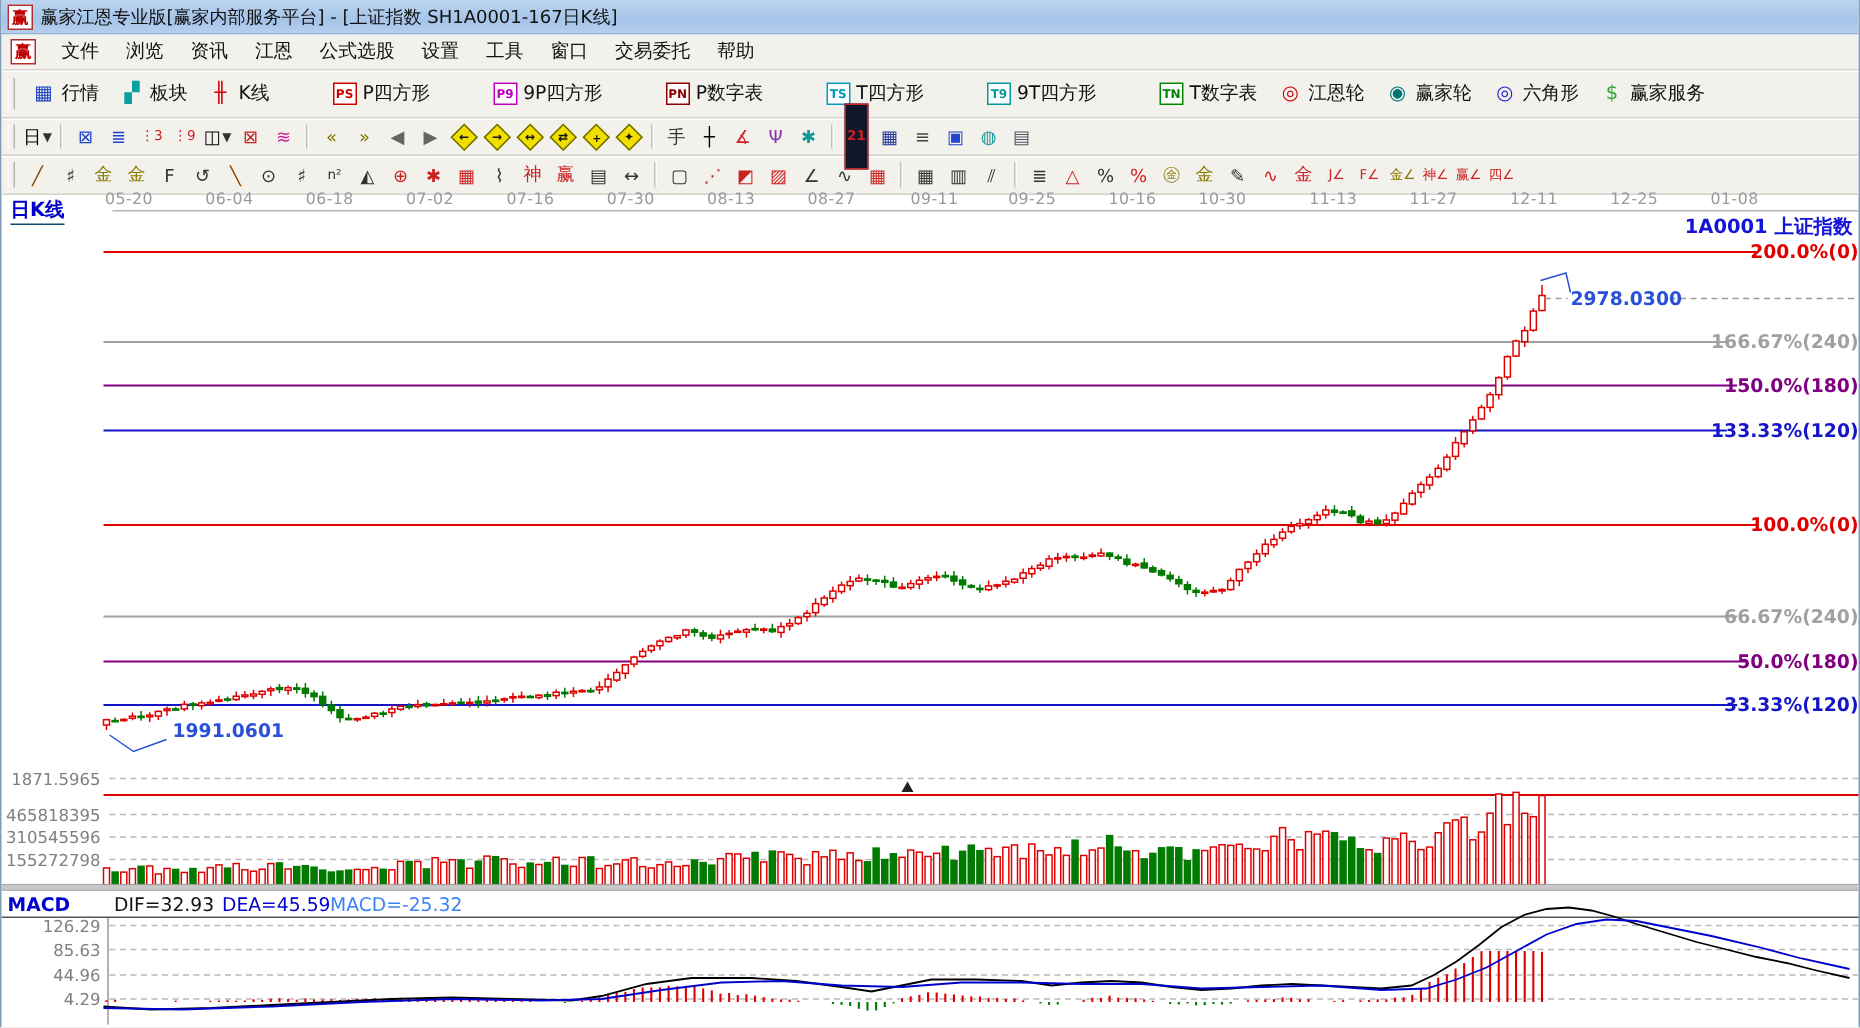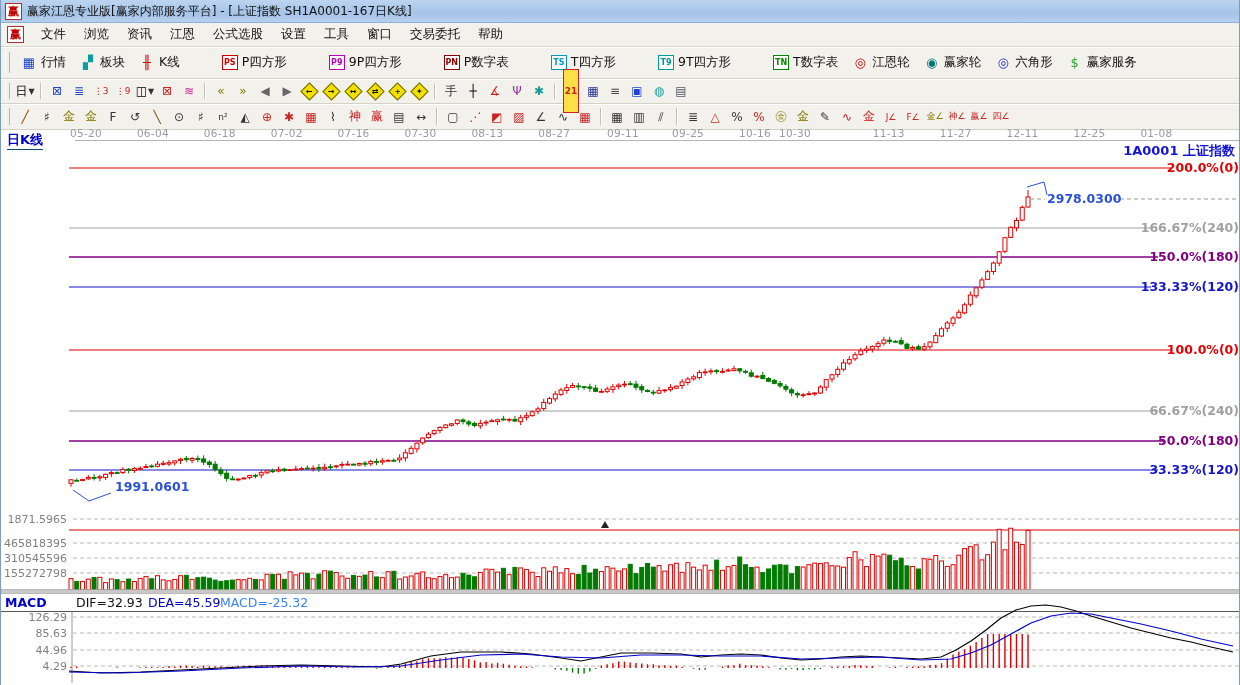--- a/index.html
+++ b/index.html
@@ -196,21 +196,21 @@
         <span style="color: rgb(204, 34, 34); font-size: 12px;">∡</span>
       </div>
       <div class="mini">
         <span style="color: rgb(136, 51, 170); font-size: 12px;">Ψ</span>
       </div>
       <div class="mini">
         <span style="color: rgb(17, 153, 153); font-size: 12px;">✱</span>
       </div>
       <div class="tsep"></div>
       <div class="mini">
-        <span style="color: rgb(204, 34, 34); font-size: 9px; border: 1px solid rgb(204, 34, 34); padding: 16px 1px; font-weight: bold; background: #fde047;">21</span>
+        <span style="color: rgb(204, 34, 34); font-size: 9px; border: 1px solid rgb(204, 34, 34); padding: 16px 1px; font-weight: bold; background: #0f172a;">21</span>
       </div>
       <div class="mini">
         <span style="color: rgb(34, 51, 153); font-size: 12px;">▦</span>
       </div>
       <div class="mini">
         <span style="color: rgb(68, 68, 68); font-size: 12px;">≡</span>
       </div>
       <div class="mini">
         <span style="color: rgb(34, 68, 204); font-size: 12px;">▣</span>
       </div>
@@ -366,21 +366,21 @@
       <span class="dt" style="left: 135.9px;">06-04</span>
       <span class="dt" style="left: 202.8px;">06-18</span>
       <span class="dt" style="left: 269.7px;">07-02</span>
       <span class="dt" style="left: 336.6px;">07-16</span>
       <span class="dt" style="left: 403.5px;">07-30</span>
       <span class="dt" style="left: 470.4px;">08-13</span>
       <span class="dt" style="left: 537.3px;">08-27</span>
       <span class="dt" style="left: 606px;">09-11</span>
       <span class="dt" style="left: 671.1px;">09-25</span>
       <span class="dt" style="left: 738px;">10-16</span>
-      <span class="dt" style="left: 778px;">10-30</span>
+      <span class="dt" style="left: 798px;">10-30</span>
       <span class="dt" style="left: 871.8px;">11-13</span>
       <span class="dt" style="left: 938.7px;">11-27</span>
       <span class="dt" style="left: 1005.6px;">12-11</span>
       <span class="dt" style="left: 1072.5px;">12-25</span>
       <span class="dt" style="left: 1139.4px;">01-08</span>
     </div>
   <div id="dateline"></div>
   <div id="symbol-label">1A0001  上证指数</div>
 
   <svg id="cs" viewBox="0 142 1240 543" width="1240" height="543" style="position:absolute;left:0;top:142px;">

